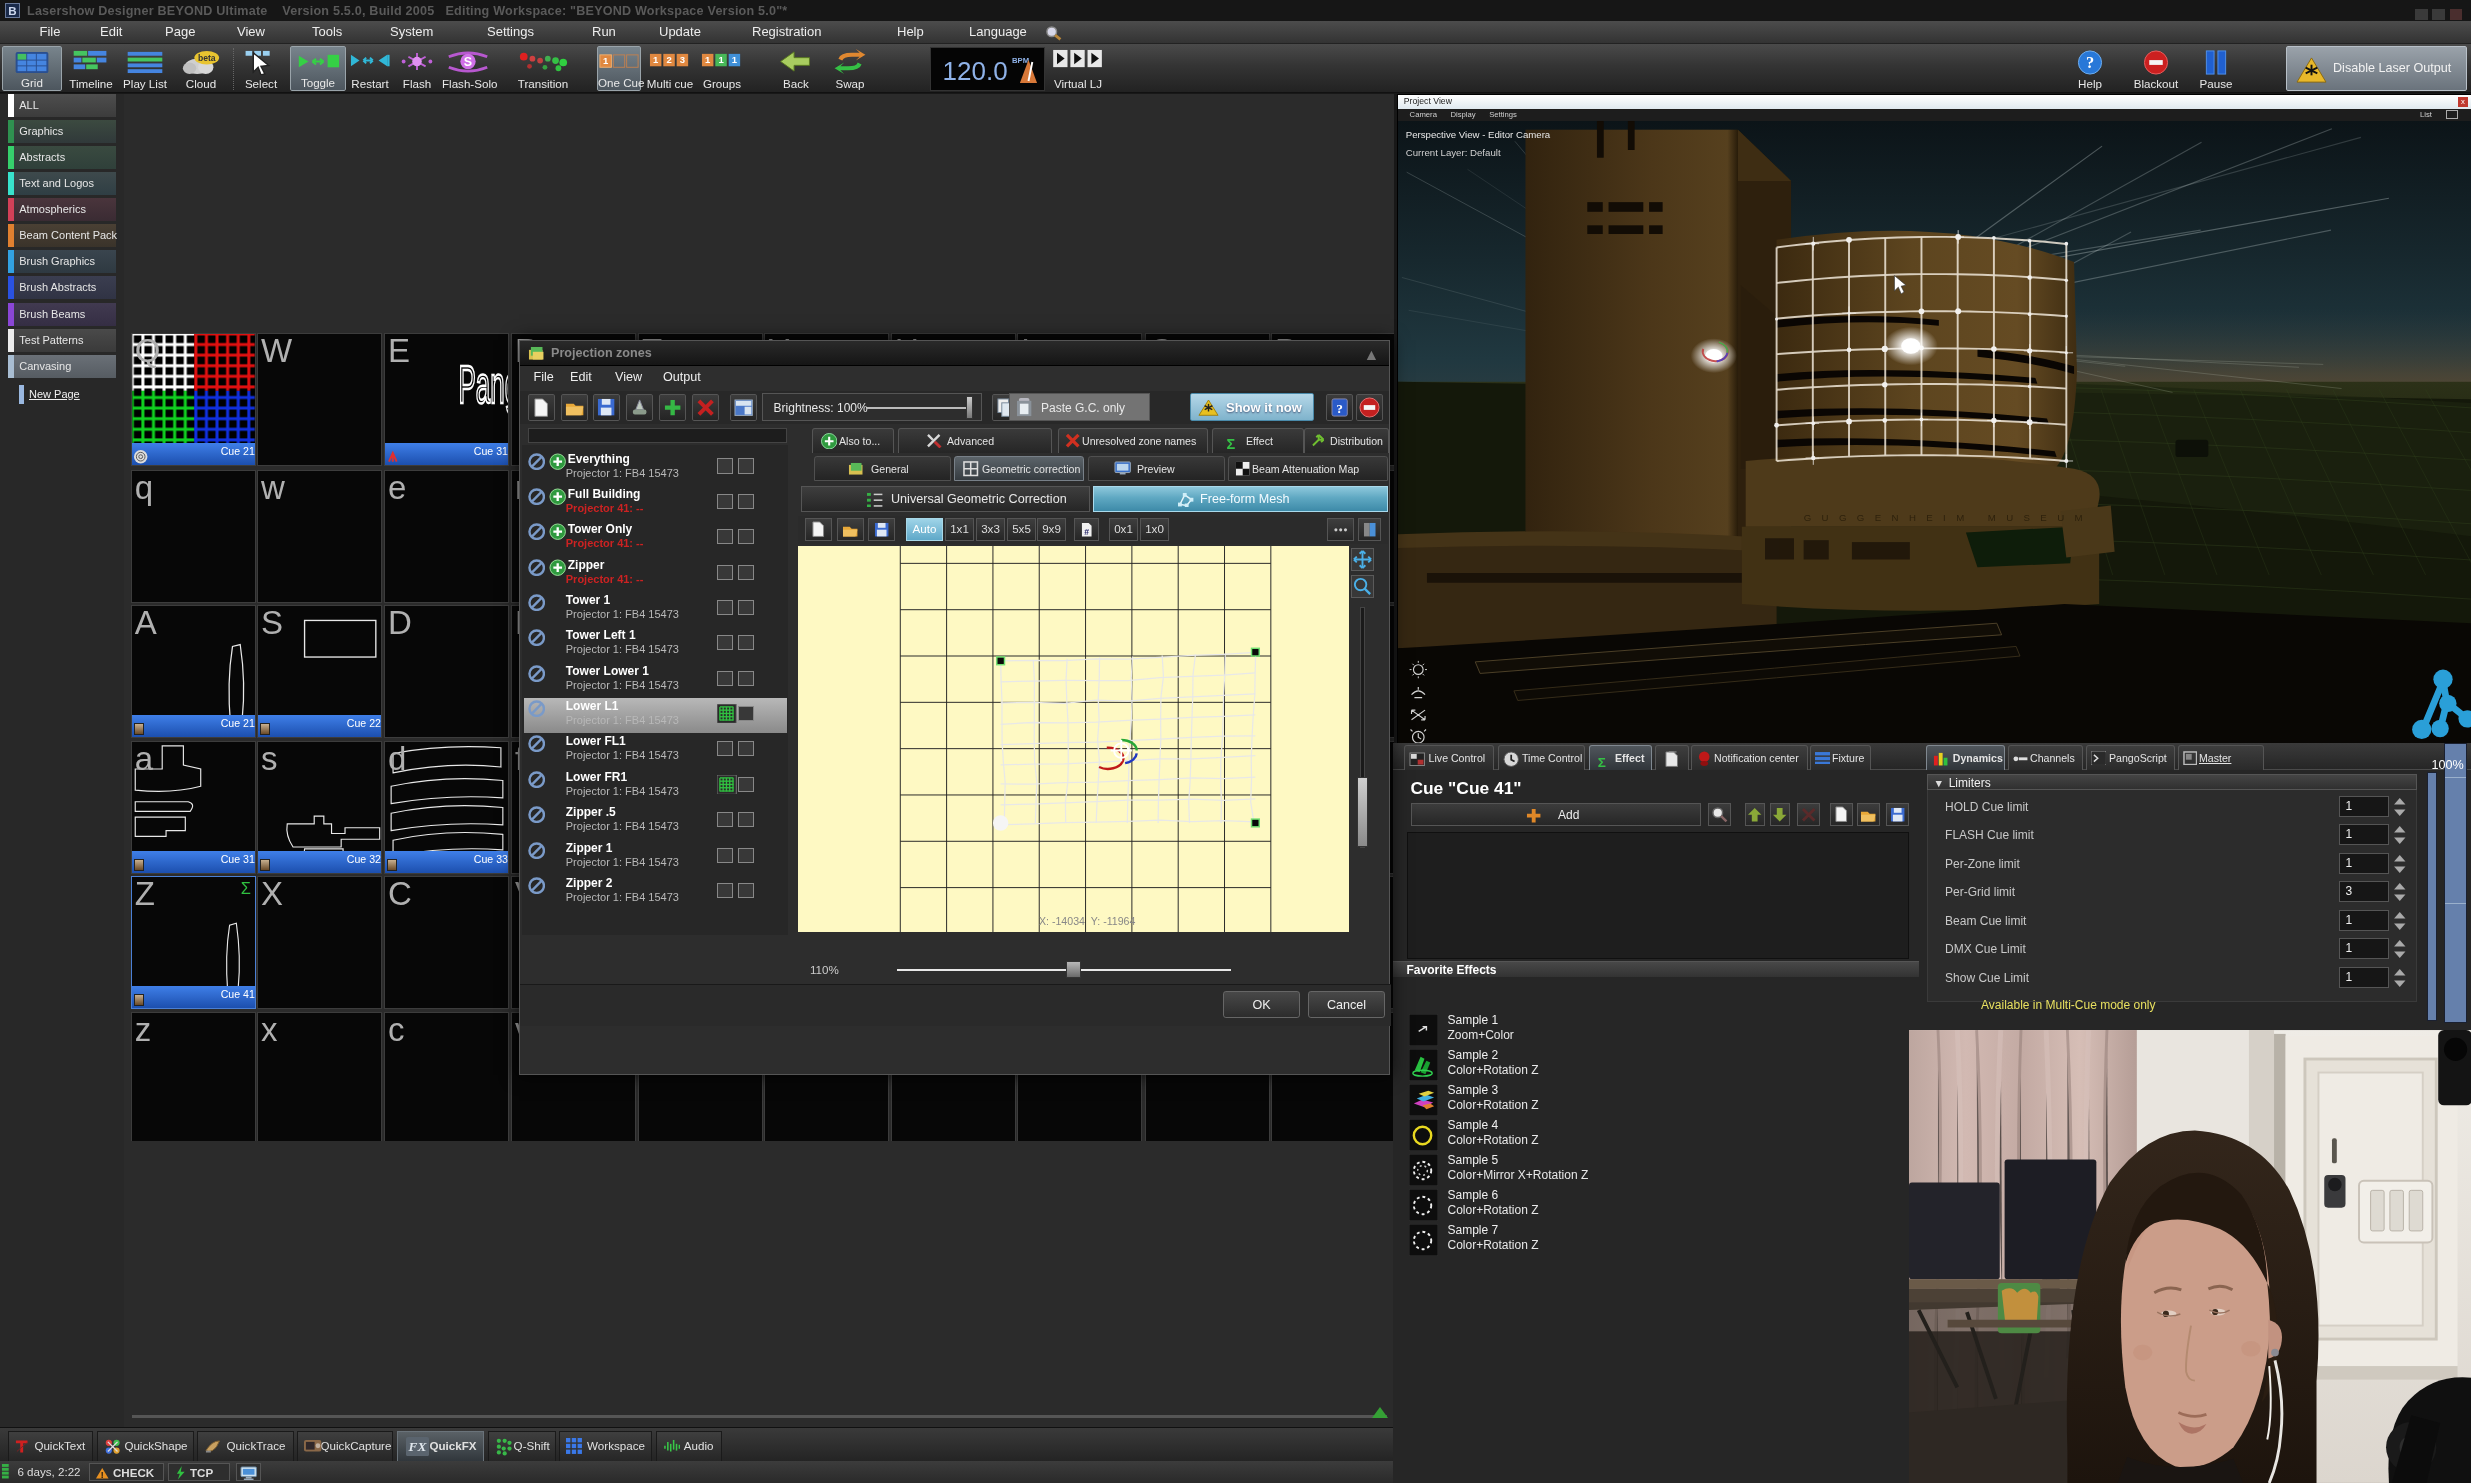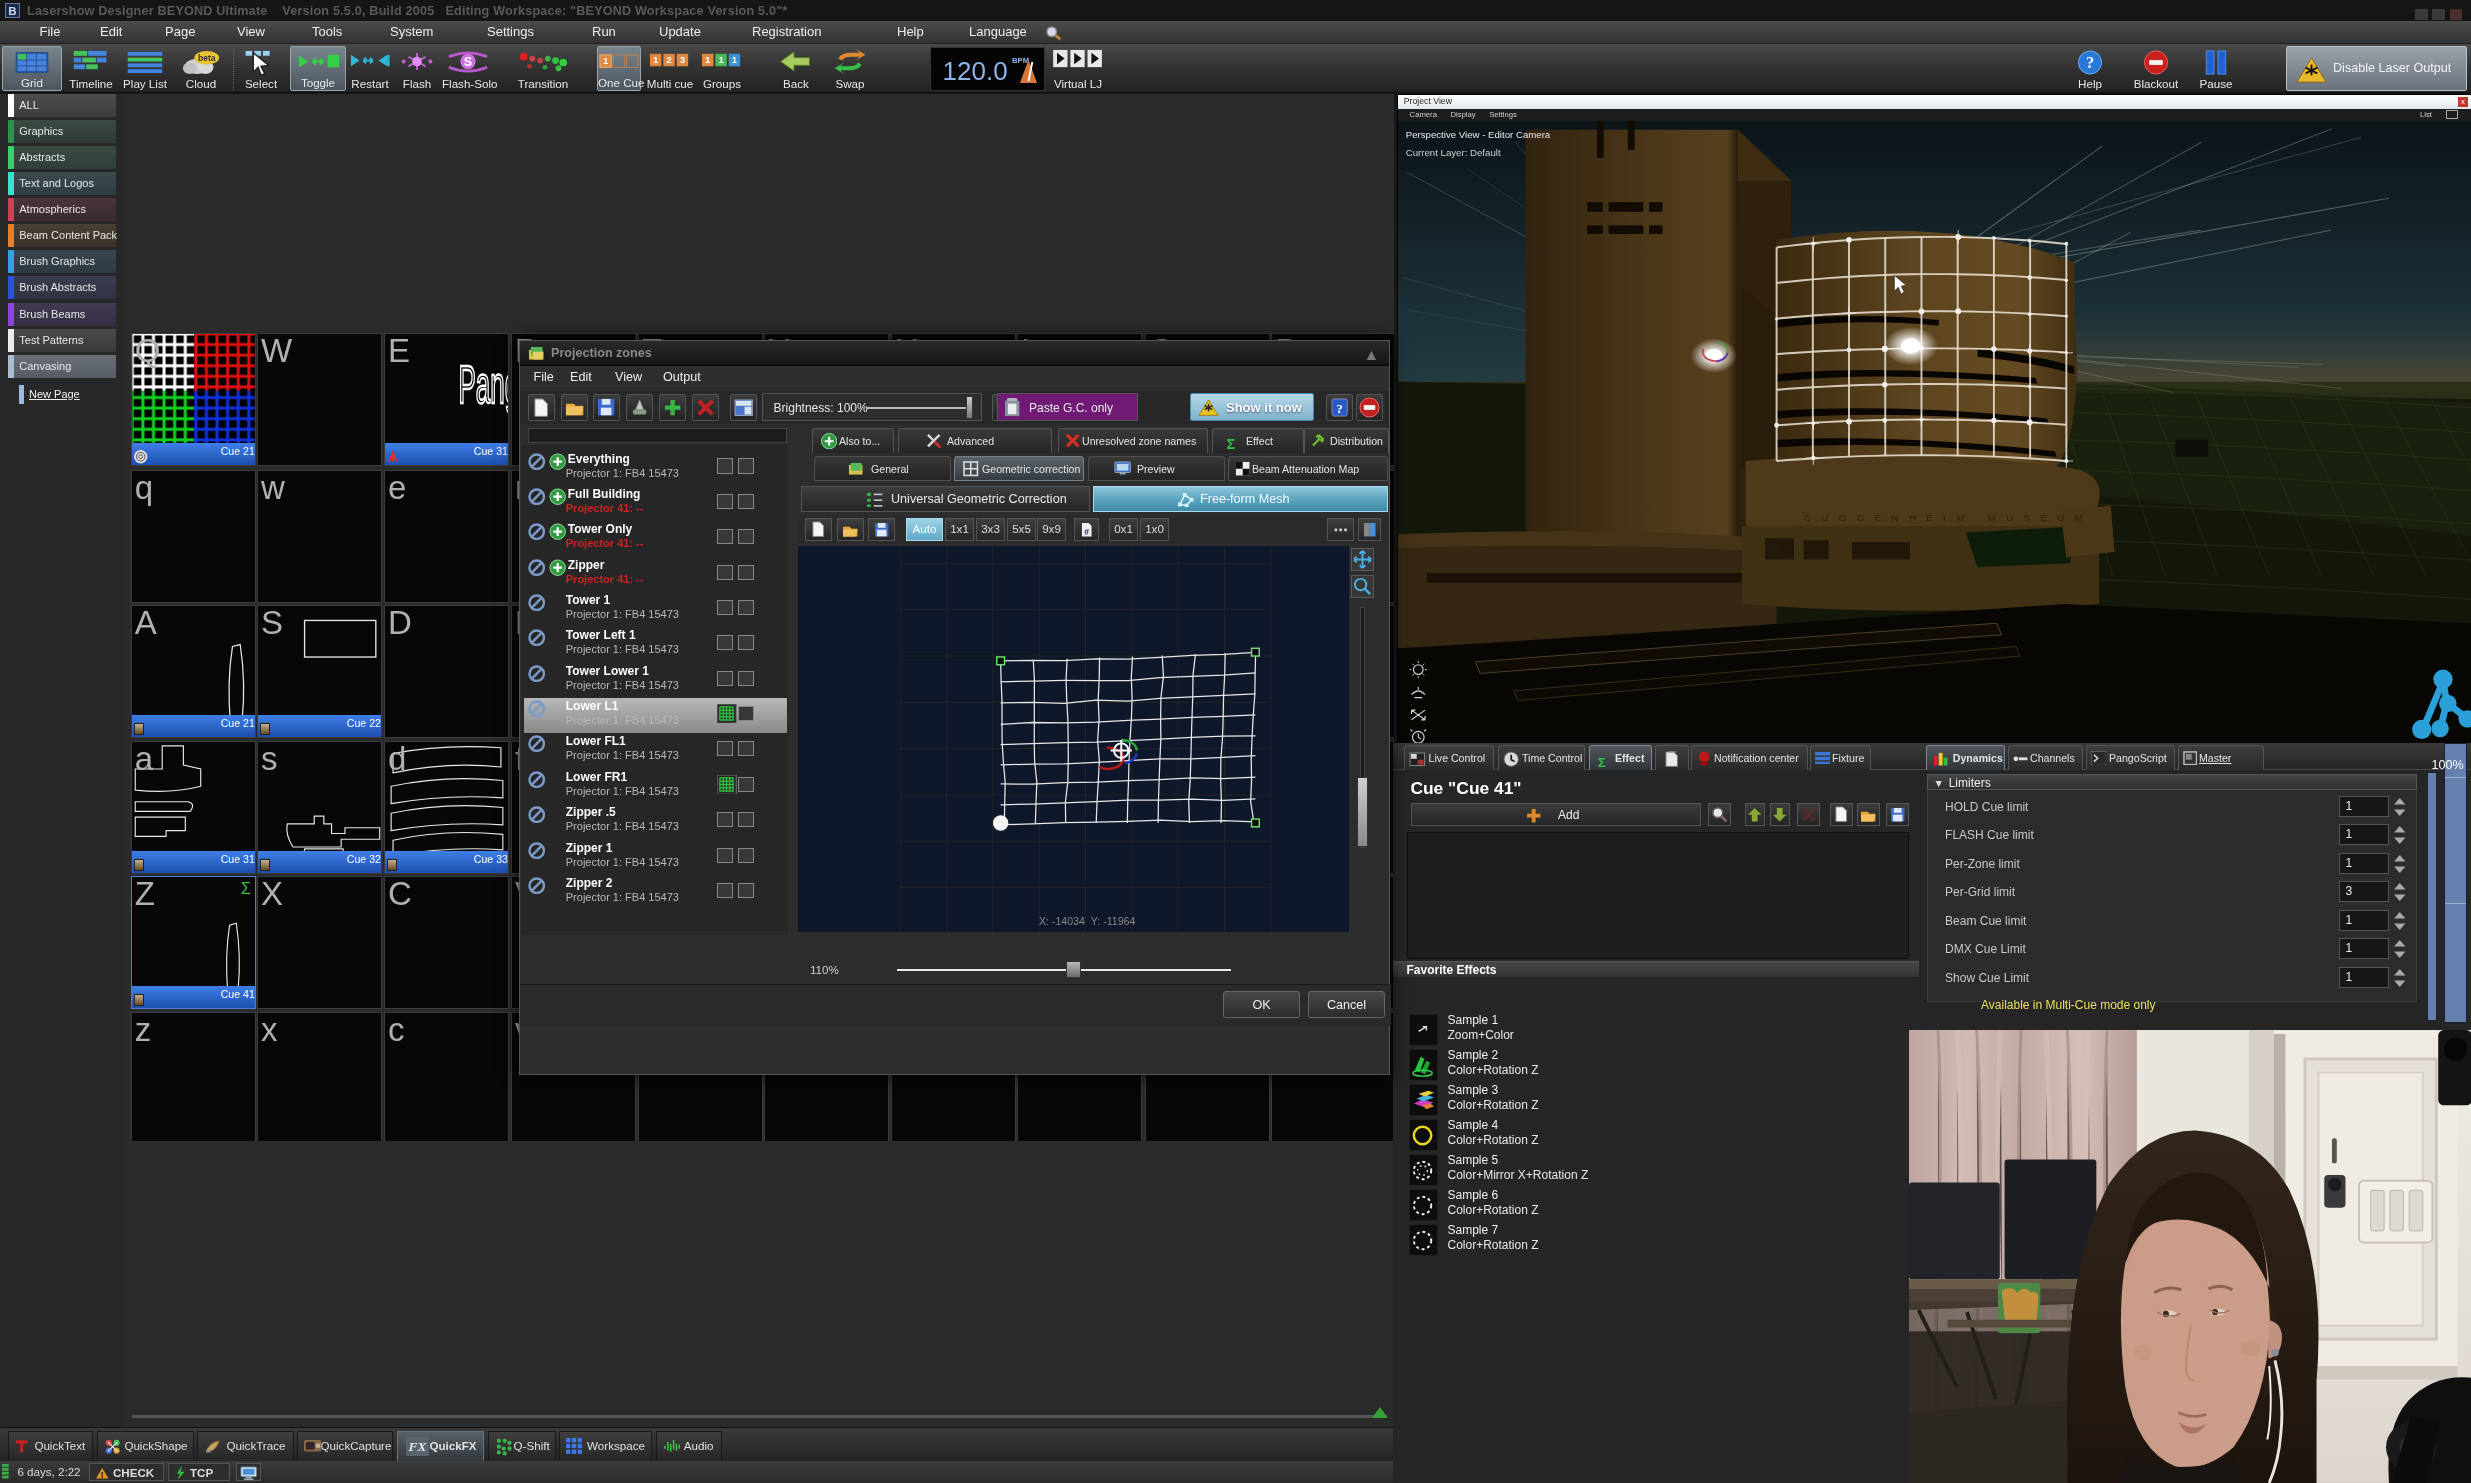--- a/index.html
+++ b/index.html
@@ -1343,21 +1343,21 @@
       <span style="position:absolute;left:10.6px;top:6.8px;font-size:12px;color:#e8e8e8;">Brightness: 100%</span>
       <div style="position:absolute;left:104px;top:13.5px;width:104px;height:1.9px;background:#bbb;"></div>
       <div style="position:absolute;left:203px;top:1.9px;width:6.8px;height:23px;background:linear-gradient(#ccc,#777);border:1px solid #333;"></div>
     </div>
     <div class="dbt" style="left:472px;">
         <svg width="19.3" height="19.3" viewBox="0 0 20 20">
           <rect x="2" y="1" width="11" height="14" fill="#eee" stroke="#789"></rect>
           <rect x="6" y="5" width="11" height="14" fill="#dfe8f0" stroke="#789"></rect>
         </svg>
       </div>
-    <div style="position:absolute;left:477px;top:1.9px;width:141px;height:28px;border:1px solid #555;background:#701a75;">
+    <div style="position:absolute;left:489px;top:1.9px;width:141px;height:28px;border:1px solid #555;background:#737373;">
       <svg style="position:absolute;left:4.8px;top:2.9px" width="19.3" height="21" viewBox="0 0 20 22">
           <rect x="4" y="1" width="11" height="5" rx="2" fill="#b8b8c0"></rect>
           <path d="M2 4 h15 v16 h-15 z" fill="#8a929a"></path>
           <rect x="5" y="7" width="9" height="11" fill="#e8eef2"></rect>
         </svg>
       <span style="position:absolute;left:31px;top:6.8px;font-size:12px;color:#e8e8e8;">Paste G.C. only</span>
     </div>
     <div style="position:absolute;left:670px;top:1.9px;width:124px;height:28px;background:linear-gradient(#b5d7e8,#7fb3cc);border:1px solid #4a8aaa;border-radius:1.9px;">
       <svg style="position:absolute;left:6.8px;top:4.8px" width="21" height="18.3" viewBox="0 0 22 19">
           <polygon points="11,1 21,17 1,17" fill="#e8c020" stroke="#a08010"></polygon>
@@ -1664,21 +1664,21 @@
             <circle cx="14" cy="4" r="1.6" fill="#ccc"></circle>
           </svg>
         </div>
     <div class="mbt" style="left:560px;width:23px;">
           <svg width="13.5" height="15.4" viewBox="0 0 14 16">
             <rect x="1" y="1" width="6" height="14" fill="#888"></rect>
             <rect x="7" y="1" width="6" height="14" fill="#4a90d8"></rect>
           </svg>
         </div>
   </div>
-  <div style="position:absolute;left:278px;top:205px;width:551px;height:386px;background:#0f172a;overflow:hidden;">
+  <div style="position:absolute;left:278px;top:205px;width:551px;height:386px;background:#fef9c3;overflow:hidden;">
     <svg width="551" height="386" style="position:absolute;left:0;top:0;" viewBox="0 0 571 400">
           <line x1="106" y1="0" x2="106" y2="400" stroke="#242424" stroke-width="1"></line>
           <line x1="154" y1="0" x2="154" y2="400" stroke="#242424" stroke-width="1"></line>
           <line x1="202" y1="0" x2="202" y2="400" stroke="#242424" stroke-width="1"></line>
           <line x1="250" y1="0" x2="250" y2="400" stroke="#242424" stroke-width="1"></line>
           <line x1="298" y1="0" x2="298" y2="400" stroke="#242424" stroke-width="1"></line>
           <line x1="346" y1="0" x2="346" y2="400" stroke="#242424" stroke-width="1"></line>
           <line x1="394" y1="0" x2="394" y2="400" stroke="#242424" stroke-width="1"></line>
           <line x1="442" y1="0" x2="442" y2="400" stroke="#242424" stroke-width="1"></line>
           <line x1="490" y1="0" x2="490" y2="400" stroke="#242424" stroke-width="1"></line>

